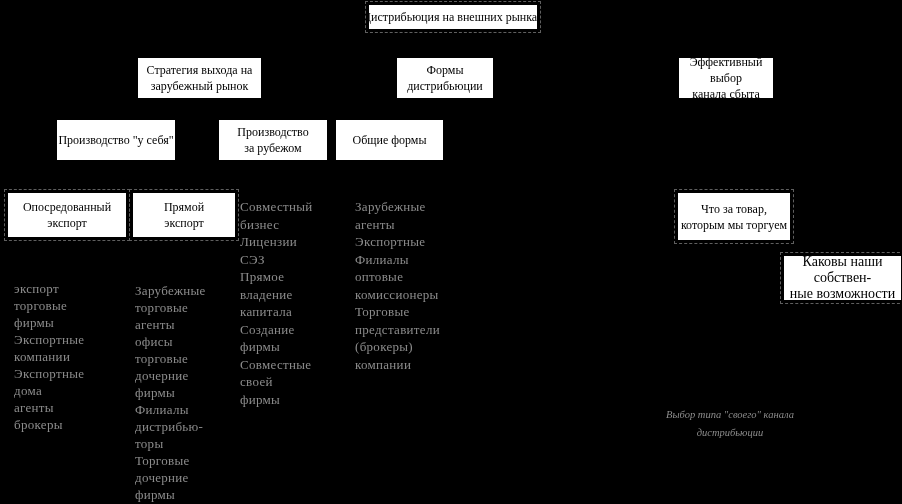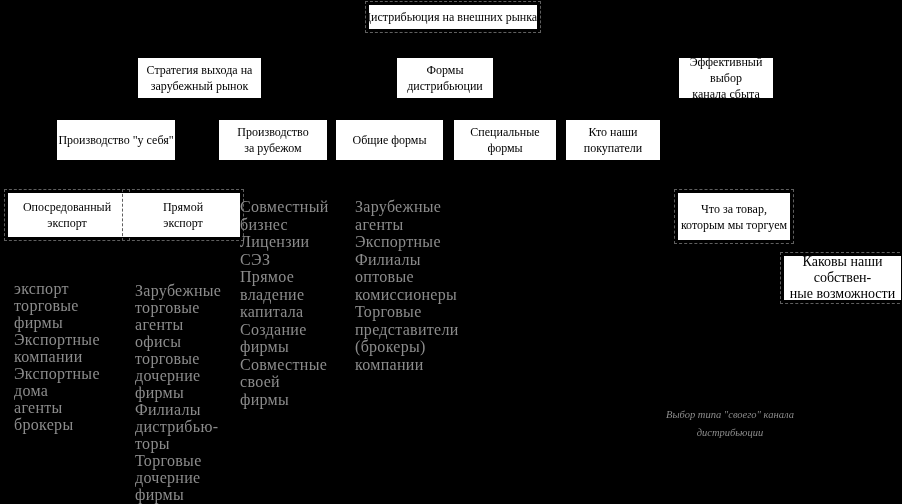--- a/index.html
+++ b/index.html
@@ -11,21 +11,21 @@
     position:absolute;background:#fff;color:#000;
     display:flex;align-items:center;justify-content:center;
     text-align:center;font-size:12px;line-height:16px;
     box-sizing:border-box;padding:1px 2px;
   }
   .box .bt{white-space:pre-line;}
   .box.nowrap .bt{white-space:nowrap;}
   .box.anchors{outline:1px dashed #5f5f5f;outline-offset:3px;}
   .box.small{font-size:14px;}
   .graycol{
-    position:absolute;color:#8c8c8c;font-size:16px;line-height:17px;
+    position:absolute;color:#8c8c8c;font-size:13px;line-height:17px;
     filter:blur(0.7px);letter-spacing:0.3px;
   }
   .graycol .ln{white-space:nowrap;}
   .caption{
     position:absolute;left:640px;top:406px;width:180px;
     color:#8c8c8c;font-size:10.5px;line-height:18px;font-style:italic;
     filter:blur(0.7px);text-align:center;
   }
 </style>
 </head>
@@ -58,36 +58,28 @@
 
   <div class="box" style="left:219px;top:120px;width:108px;height:40px">
     <span class="bt">Производство
 за рубежом</span>
   </div>
 
   <div class="box" style="left:336px;top:120px;width:107px;height:40px">
     <span class="bt">Общие формы</span>
   </div>
 
-  <div class="box" style="left:454px;top:120px;width:102px;height:40px">
-    <span class="bt">Специальные
-формы</span>
-  </div>
 
-  <div class="box" style="left:566px;top:120px;width:94px;height:40px">
-    <span class="bt">Кто наши
-покупатели</span>
-  </div>
 
   <div class="box anchors" style="left:8px;top:193px;width:118px;height:44px">
     <span class="bt">Опосредованный
 экспорт</span>
   </div>
 
-  <div class="box anchors" style="left:126px;top:193px;width:114px;height:44px">
+  <div class="box anchors" style="left:133px;top:193px;width:102px;height:44px">
     <span class="bt">Прямой
 экспорт</span>
   </div>
 
   <div class="box anchors" style="left:678px;top:193px;width:112px;height:47px">
     <span class="bt">Что за товар,
 которым мы торгуем</span>
   </div>
 
   <div class="box anchors small" style="left:784px;top:256px;width:117px;height:44px">

